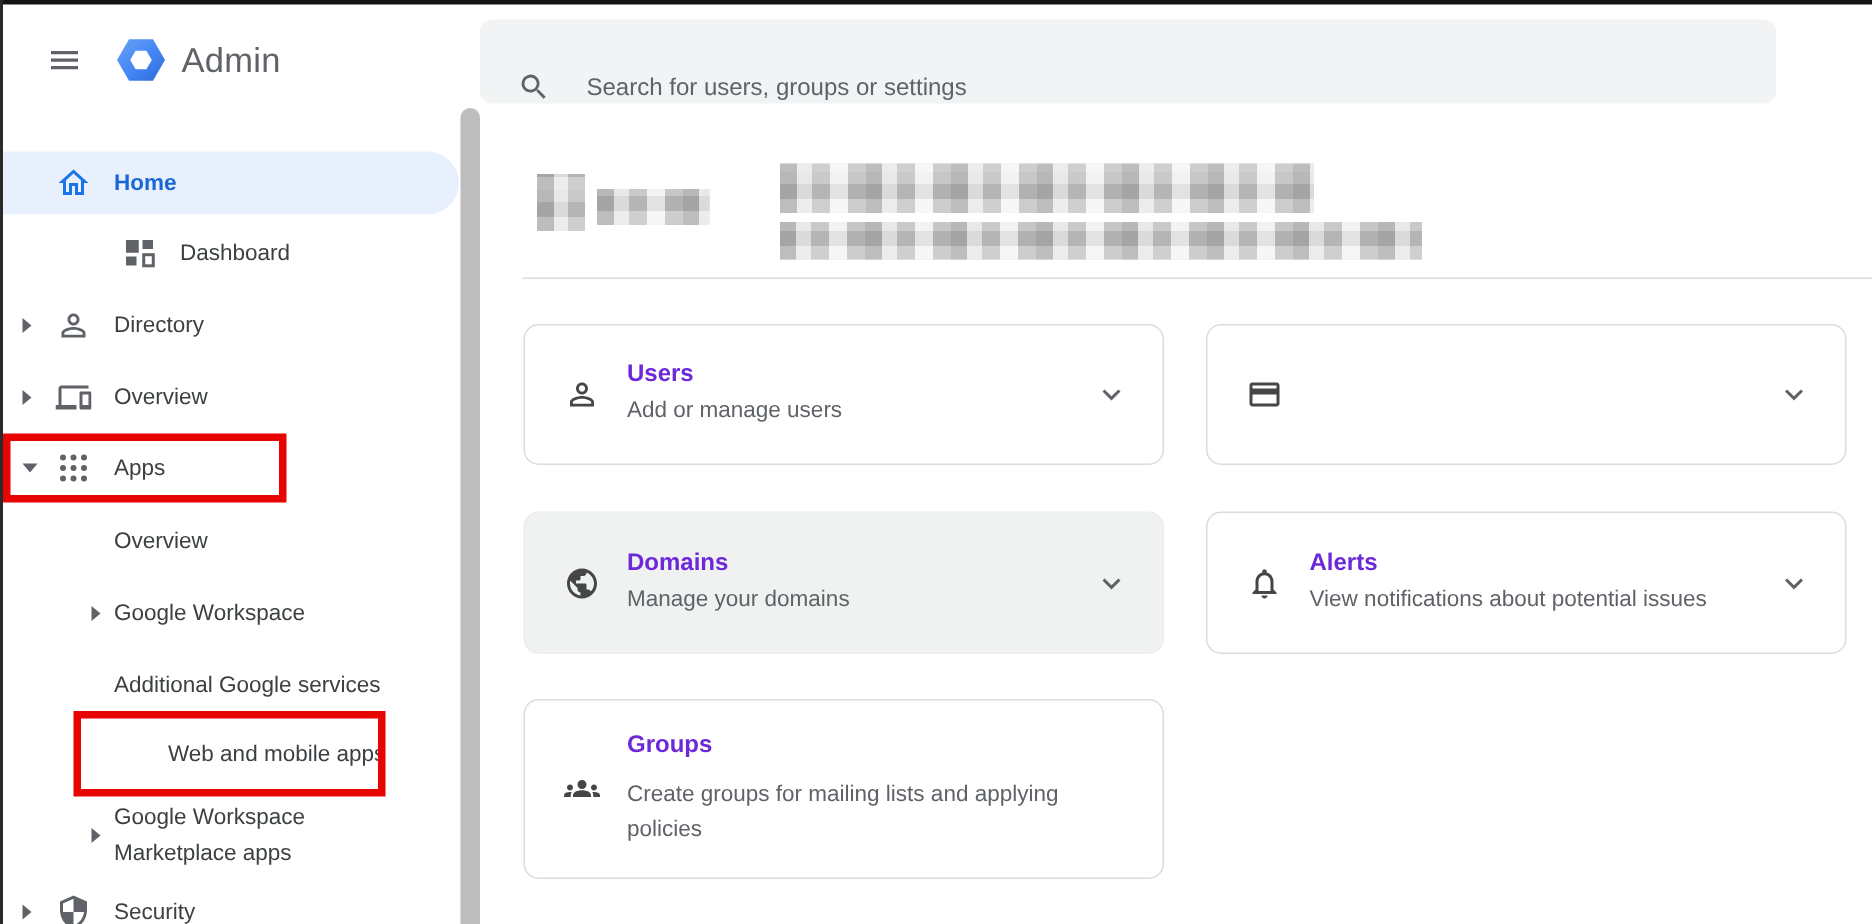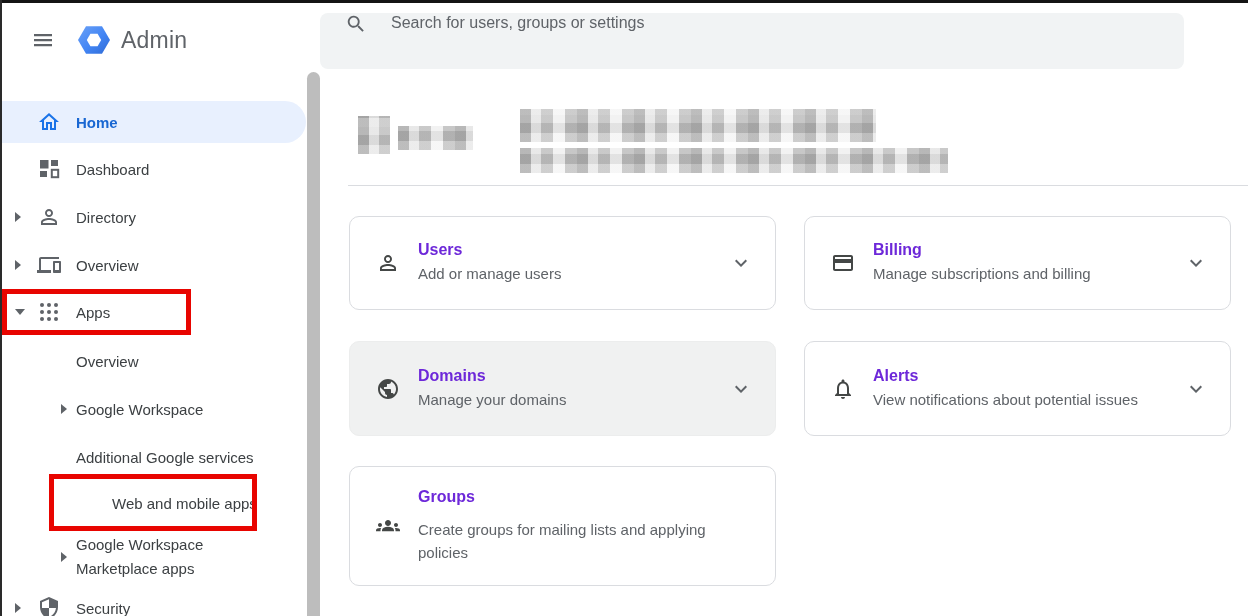--- a/index.html
+++ b/index.html
@@ -8,21 +8,21 @@
 
   
   .top-black-bar{position:absolute;left:0;top:0;width:1248px;height:3px;background:#141414;}
   .left-edge{position:absolute;left:0;top:0;width:2px;height:616px;background:#2a2a2a;}
 
   
   .hamburger{position:absolute;left:30px;top:28px;width:26px;height:24px;cursor:pointer;color:#5f6368;}
   .admin-logo{position:absolute;left:76px;top:22px;display:flex;align-items:center;gap:9px;cursor:pointer;}
   .admin-logo-text{font-size:23px;color:#5f6368;letter-spacing:.2px;}
 
-  .search-box{position:absolute;left:320px;top:13px;width:864px;height:56px;background:#f1f3f4;border-radius:8px;display:flex;align-items:flex-start;}
+  .search-box{position:absolute;left:320px;top:13px;width:864px;height:56px;background:#f1f3f4;border-radius:8px;display:flex;align-items:flex-end;}
   .search-icon{margin-left:25px;width:22px;height:22px;color:#5f6368;flex:0 0 auto;}
   .search-input{flex:1;border:none;outline:none;background:transparent;margin-left:22px;font-size:16px;color:#3c4043;font-family:"Liberation Sans",sans-serif;}
   .search-input::placeholder{color:#5f6368;opacity:1;}
 
   
   .sidebar{position:absolute;left:0;top:72px;width:320px;height:544px;}
   .nav-row{position:absolute;left:0;width:306px;height:48px;cursor:pointer;}
   .nav-row .arrow{position:absolute;top:50%;transform:translateY(-50%);width:0;height:0;}
   .arrow-right{border-top:5px solid transparent;border-bottom:5px solid transparent;border-left:6px solid #5f6368;}
   .arrow-down{border-left:5px solid transparent;border-right:5px solid transparent;border-top:6px solid #5f6368;}
@@ -101,21 +101,21 @@
 
     <div class="nav-row lvl1 active" style="top:29px;height:42px;">
       <span class="nav-icon">
         <svg viewBox="0 0 24 24" width="24" height="24" fill="currentColor">
             <path d="M12 5.69l5 4.5V18h-2v-6H9v6H7v-7.81l5-4.5M12 3L2 12h3v8h6v-6h2v6h6v-8h3L12 3z"></path>
           </svg>
       </span>
       <span class="nav-label">Home</span>
     </div>
 
-    <div class="nav-row lvl1" style="top:73px;">
+    <div class="nav-row lvl1" style="top:73px;margin-left:44px;">
       <span class="nav-icon">
         <svg viewBox="0 0 24 24" width="24" height="24">
           <rect x="3" y="3" width="8.5" height="8.5" fill="currentColor"></rect>
           <rect x="14" y="3" width="7" height="6" fill="currentColor"></rect>
           <rect x="3" y="14" width="7" height="6" fill="currentColor"></rect>
           <rect x="14.8" y="12.8" width="6.4" height="7.4" fill="none" stroke="currentColor" stroke-width="2"></rect>
         </svg>
       </span>
       <span class="nav-label">Dashboard</span>
     </div>
@@ -219,24 +219,20 @@
         </svg>
     </span>
   </div>
 
   <div class="card" style="left:804px;top:216px;width:427px;height:94px;">
     <span class="card-icon">
       <svg viewBox="0 0 24 24" width="24" height="24" fill="currentColor">
           <path d="M20 4H4c-1.11 0-1.99.89-1.99 2L2 18c0 1.11.89 2 2 2h16c1.11 0 2-.89 2-2V6c0-1.11-.89-2-2-2zm0 14H4v-6h16v6zm0-10H4V6h16v2z"></path>
         </svg>
     </span>
-    <div class="card-text">
-      <div class="card-title">Billing</div>
-      <div class="card-desc">Manage subscriptions and billing</div>
-    </div>
     <span class="card-chevron">
       <svg viewBox="0 0 24 24" width="24" height="24" fill="currentColor">
           <path d="M16.59 8.59L12 13.17 7.41 8.59 6 10l6 6 6-6z"></path>
         </svg>
     </span>
   </div>
 
   <div class="card hovered" style="left:349px;top:341px;width:427px;height:95px;">
     <span class="card-icon">
       <svg viewBox="0 0 24 24" width="24" height="24" fill="currentColor">

